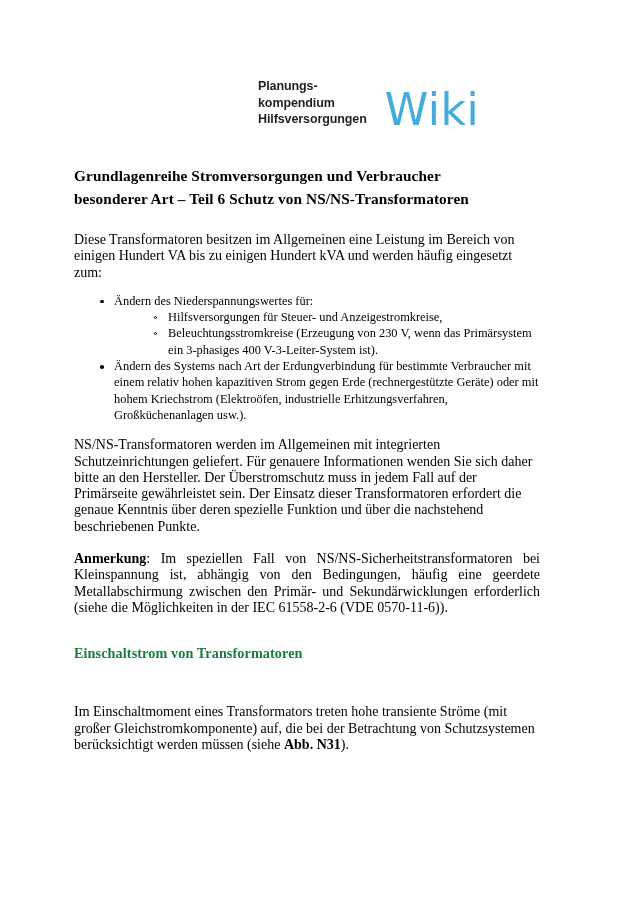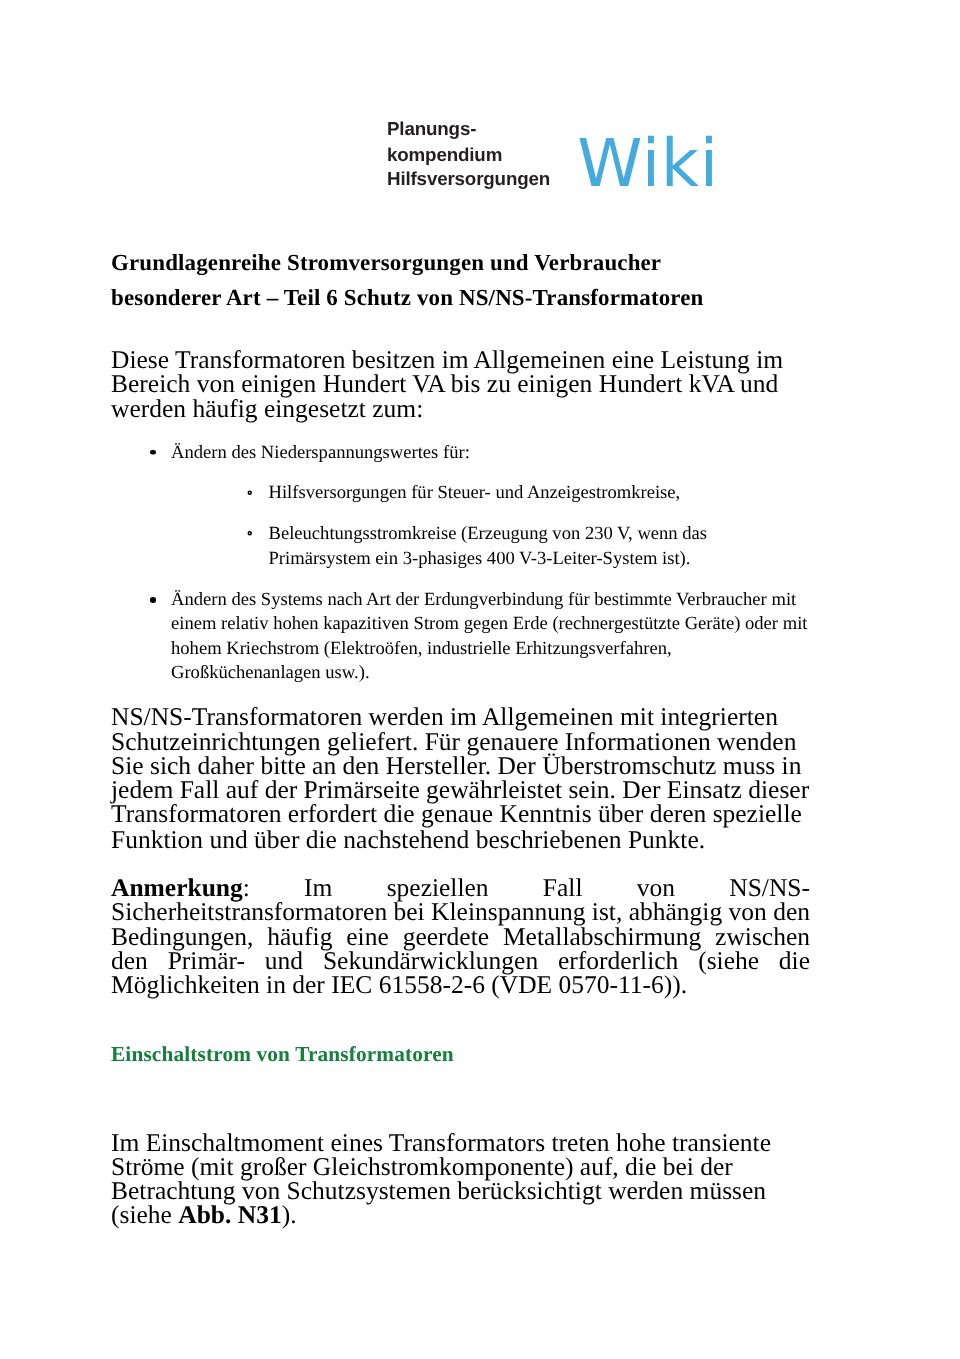--- a/index.html
+++ b/index.html
@@ -81,21 +81,21 @@
     font-family: "Liberation Serif", "DejaVu Serif", serif;
     font-weight: bold;
     font-size: 14.2px;
     line-height: 20px;
     letter-spacing: 0.1px;
     color: #15803d;
   }
 
   p.body-text {
     margin: 0;
-    font-size: 17px;
+    font-size: 14px;
     line-height: 16.3px;
     text-align: left;
     color: #000;
   }
   p.justify { text-align: justify; text-justify: inter-word; }
 
   .sp-title-to-intro { height: 22px; }
   .sp-intro-to-list  { height: 12px; }
   .sp-list-to-para   { height: 14px; }
   .sp-para-to-note   { height: 16px; }
@@ -129,21 +129,21 @@
   ul.lvl2 {
     margin: 0;
     padding: 0 0 0 40px;
     list-style: none;
   }
   ul.lvl2 > li {
     position: relative;
     font-size: 12.4px;
     line-height: 16.3px;
     padding-left: 14px;
-    margin: 11px;
+    margin: 0;
   }
   ul.lvl2 > li::before {
     content: "";
     position: absolute;
     left: 0;
     top: 6.5px;
     width: 3.1px;
     height: 3.1px;
     border-radius: 50%;
     border: 1.2px solid #000;

